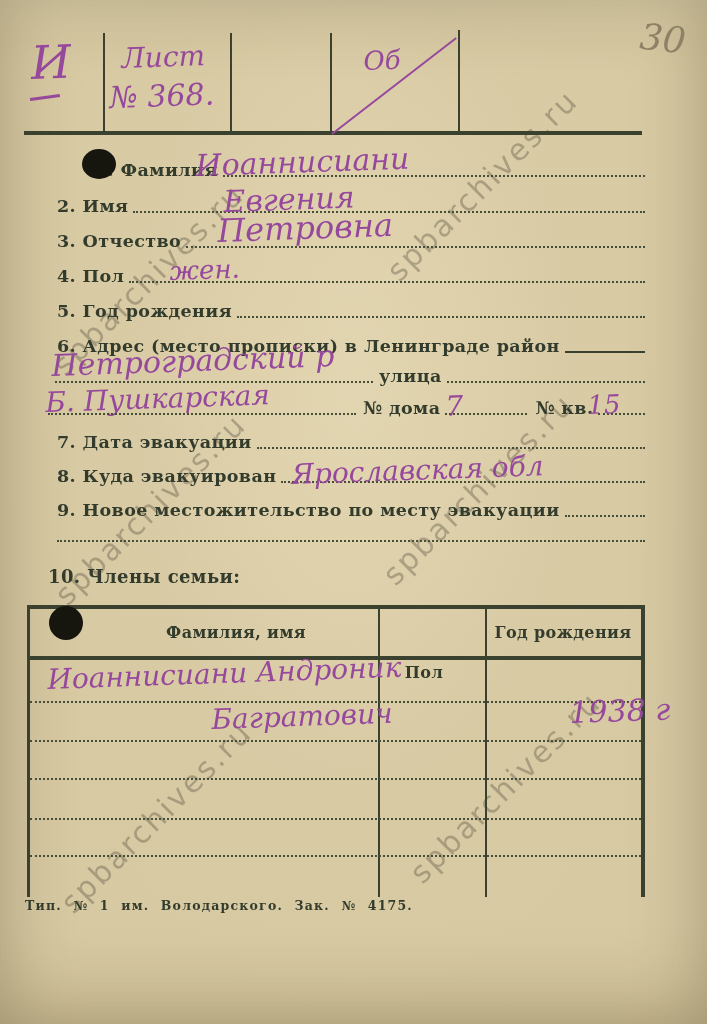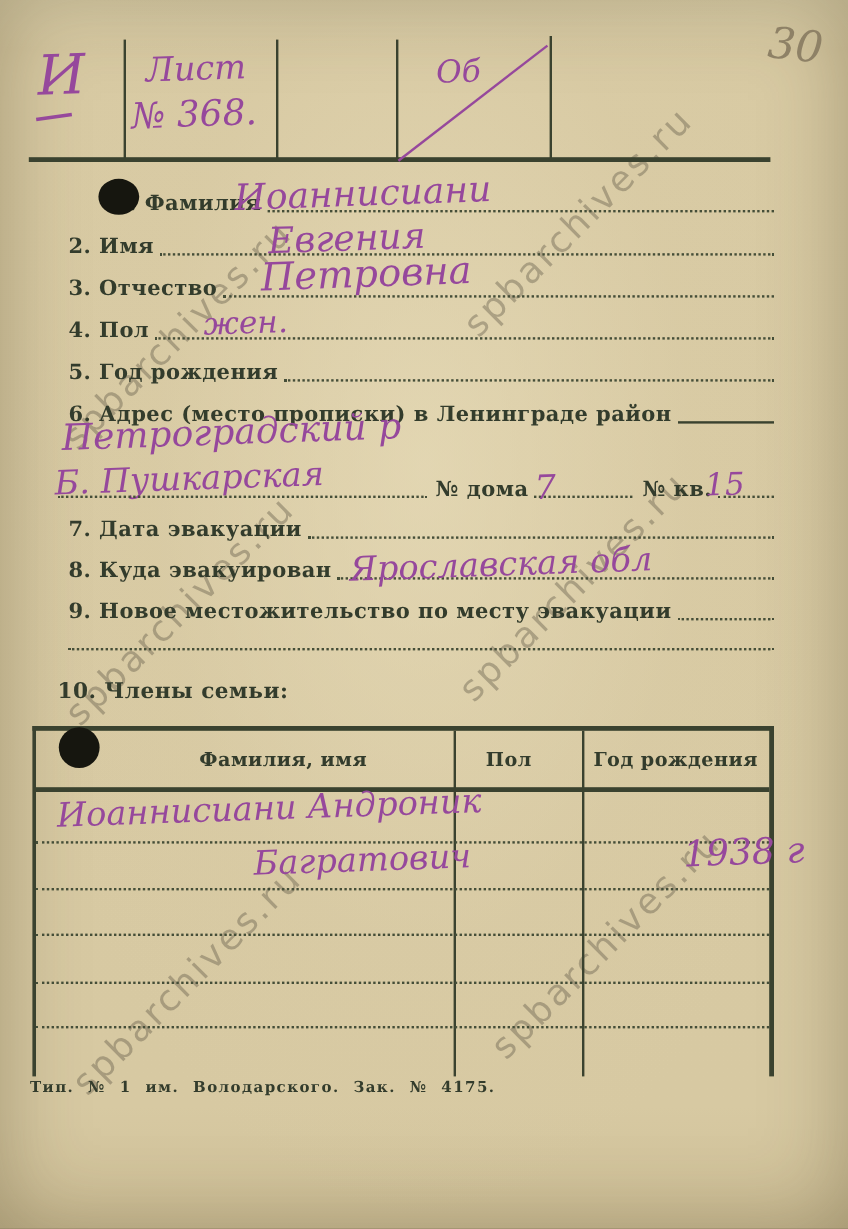--- a/index.html
+++ b/index.html
@@ -93,20 +93,25 @@
     <span class="lbl">5. Год рождения</span>
     <div class="leader grow"></div>
   </div>
 
   <div class="frow print" style="left:57px;top:336px;width:588px;">
     <span class="lbl">6. Адрес (место прописки) в Ленинграде район</span>
     <div class="leader grow solidline"></div>
   </div>
   <span class="abs hand" style="left:52px;top:348px;font-size:30px;">Петроградский р</span>
 
+  <div class="frow print" style="left:55px;top:366px;width:590px;">
+    <div class="leader" style="flex:0 0 318px;margin-left:0;"></div>
+    <span class="lbl" style="padding-left:6px;">улица</span>
+    <div class="leader grow"></div>
+  </div>
   <span class="abs hand" style="left:46px;top:386px;font-size:28px;">Б. Пушкарская</span>
 
   <div class="frow print" style="left:48px;top:398px;width:597px;">
     <div class="leader" style="flex:0 0 308px;margin-left:0;"></div>
     <span class="lbl" style="padding-left:7px;">№ дома</span>
     <div class="leader" style="flex:0 0 82px;"></div>
     <span class="lbl" style="padding-left:8px;">№ кв.</span>
     <div class="leader grow"></div>
   </div>
   <span class="abs hand" style="left:446px;top:390px;font-size:28px;">7</span>
@@ -130,21 +135,21 @@
   <div class="abs" style="left:57px;top:540px;width:588px;border-bottom:2.5px dotted #454e38;"></div>
 
   <span class="abs print" style="left:48px;top:566px;font-size:18px;">10. Члены семьи:</span>
 
   <div id="members-table">
     <div class="tcol" style="left:348px;"></div>
     <div class="tcol" style="left:455px;"></div>
     <div class="thead-line"></div>
 
     <span class="thlbl print" style="left:0;width:412px;">Фамилия, имя</span>
-    <span class="thlbl print" style="left:348px;width:92px;">Пол</span>
+    <span class="thlbl print" style="left:348px;width:92px;margin-top:40px;">Пол</span>
     <span class="thlbl print" style="left:455px;width:156px;">Год рождения</span>
 
     <div class="trowline" style="top:92px;"></div>
     <div class="trowline" style="top:131px;"></div>
     <div class="trowline" style="top:169px;"></div>
     <div class="trowline" style="top:209px;"></div>
     <div class="trowline" style="top:246px;"></div>
 
     <span class="abs hand" style="left:18px;top:54px;font-size:28px;">Иоаннисиани Андроник</span>
     <span class="abs hand" style="left:182px;top:94px;font-size:28px;">Багратович</span>

